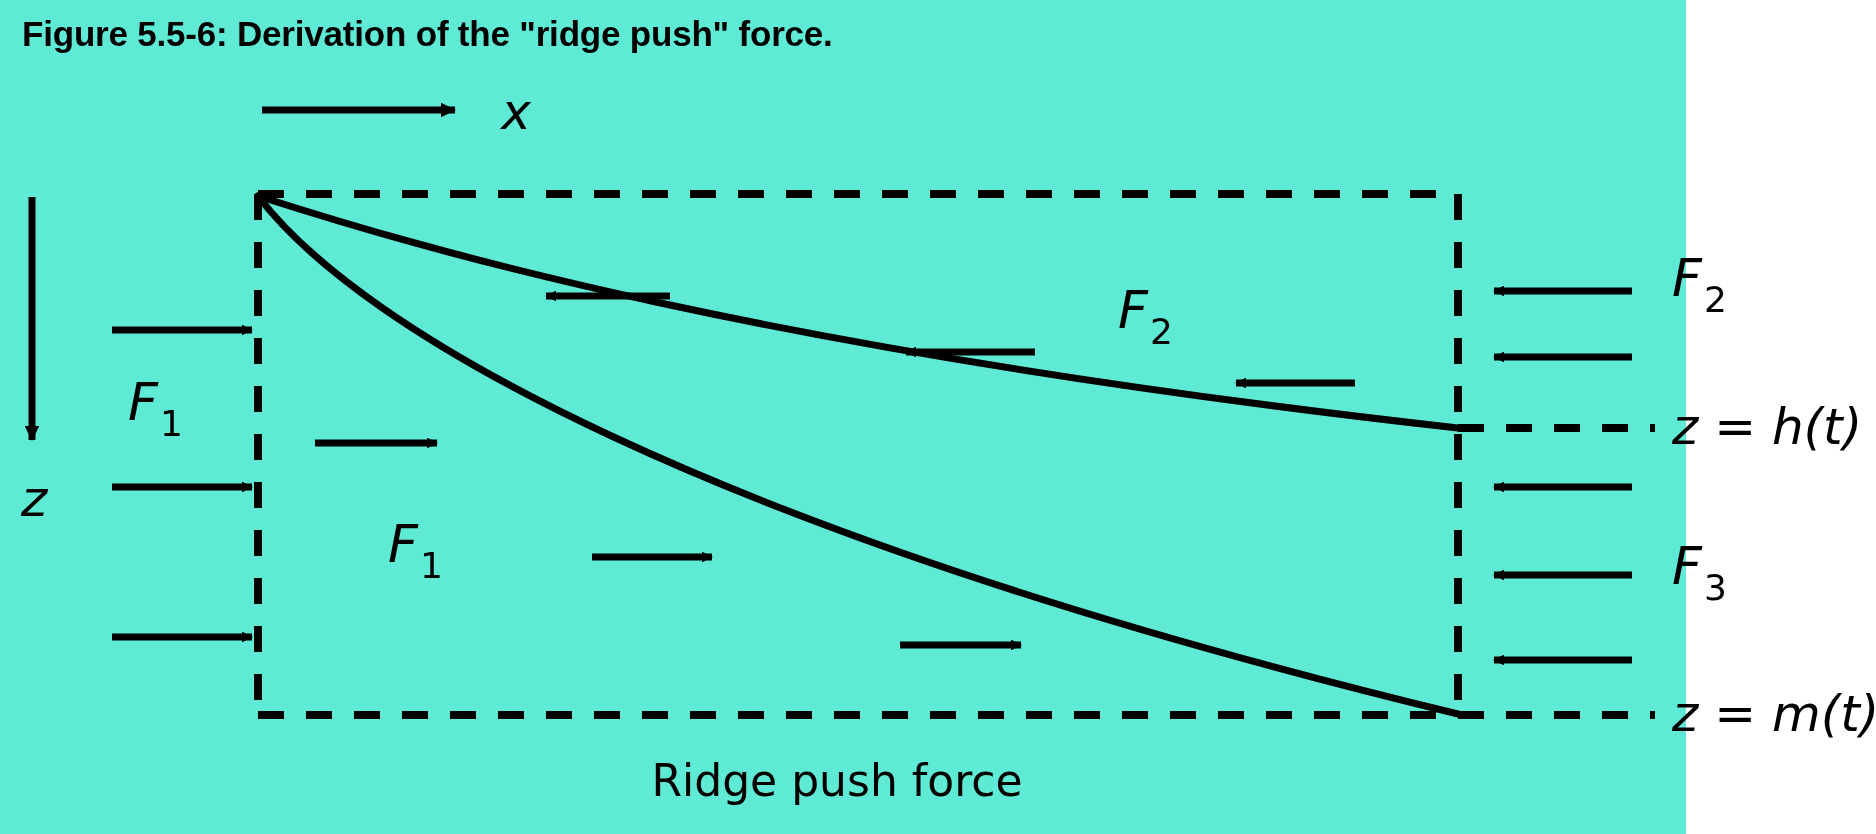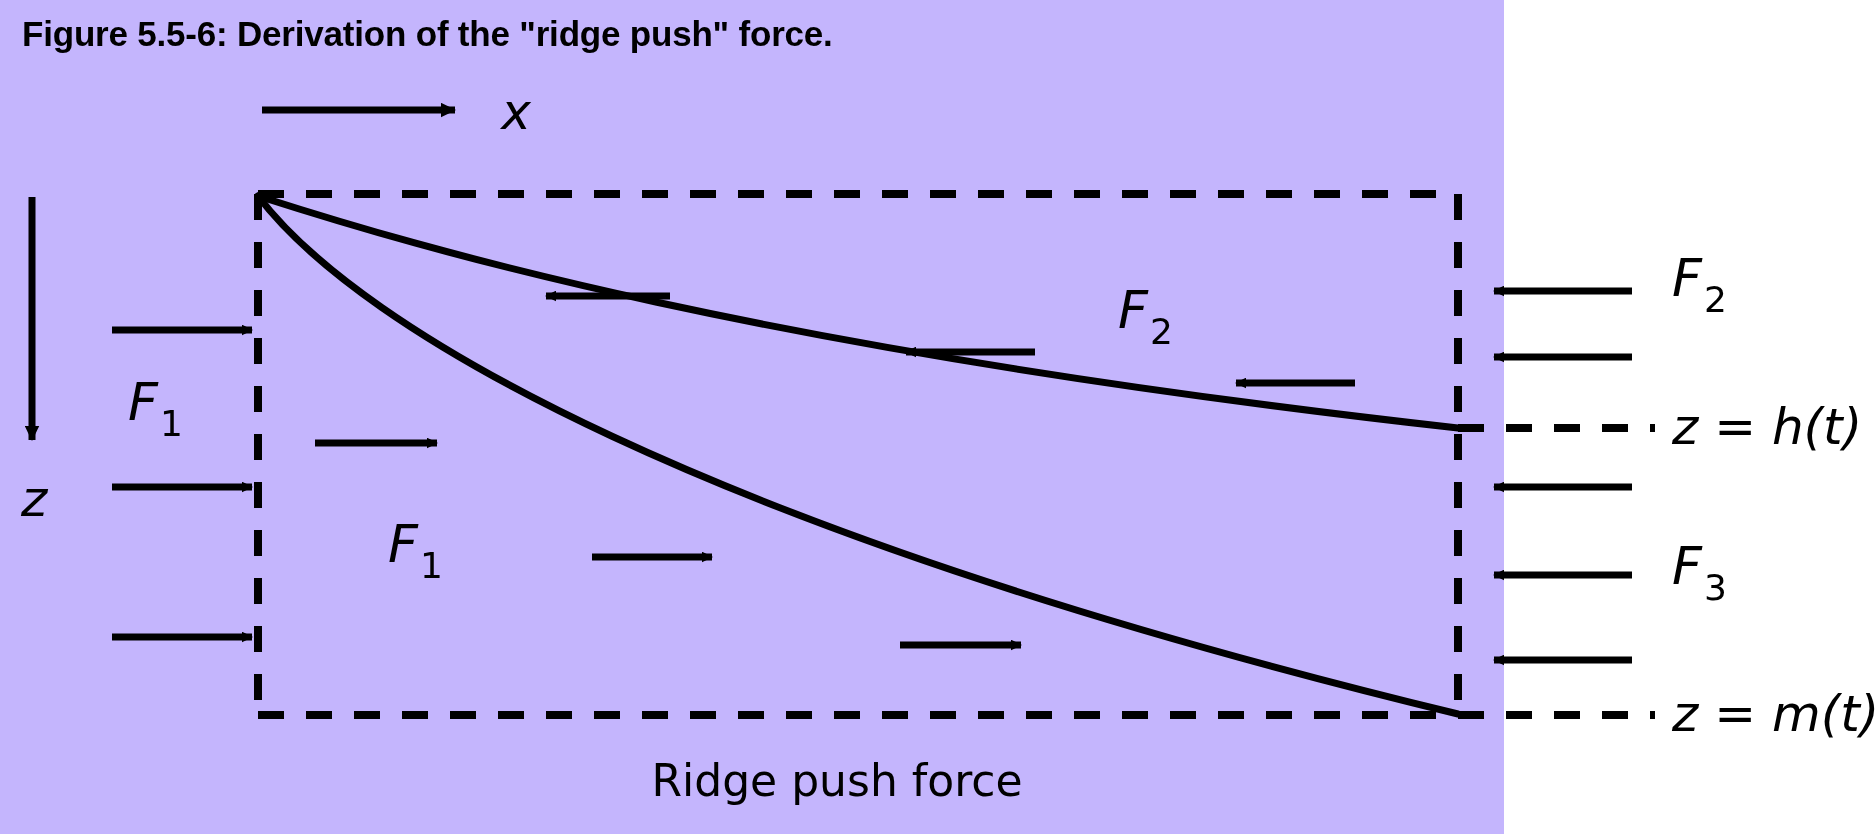--- a/index.html
+++ b/index.html
@@ -10,23 +10,23 @@
   body {
     width: 1876px;
     height: 834px;
     font-family: "Liberation Sans", sans-serif;
     color: #000000;
     overflow: hidden;
     position: relative;
   }
   #figure-root {
     position: relative;
-    width: 1504px;
+    width: 1686px;
     height: 834px;
-    background: #c4b5fd;
+    background: #5eead4;
   }
   #figure-title {
     position: absolute;
     left: 22px;
     top: 14px;
     font-size: 35px;
     font-weight: bold;
     letter-spacing: -0.2px;
     white-space: nowrap;
     font-family: "Liberation Sans", sans-serif;

